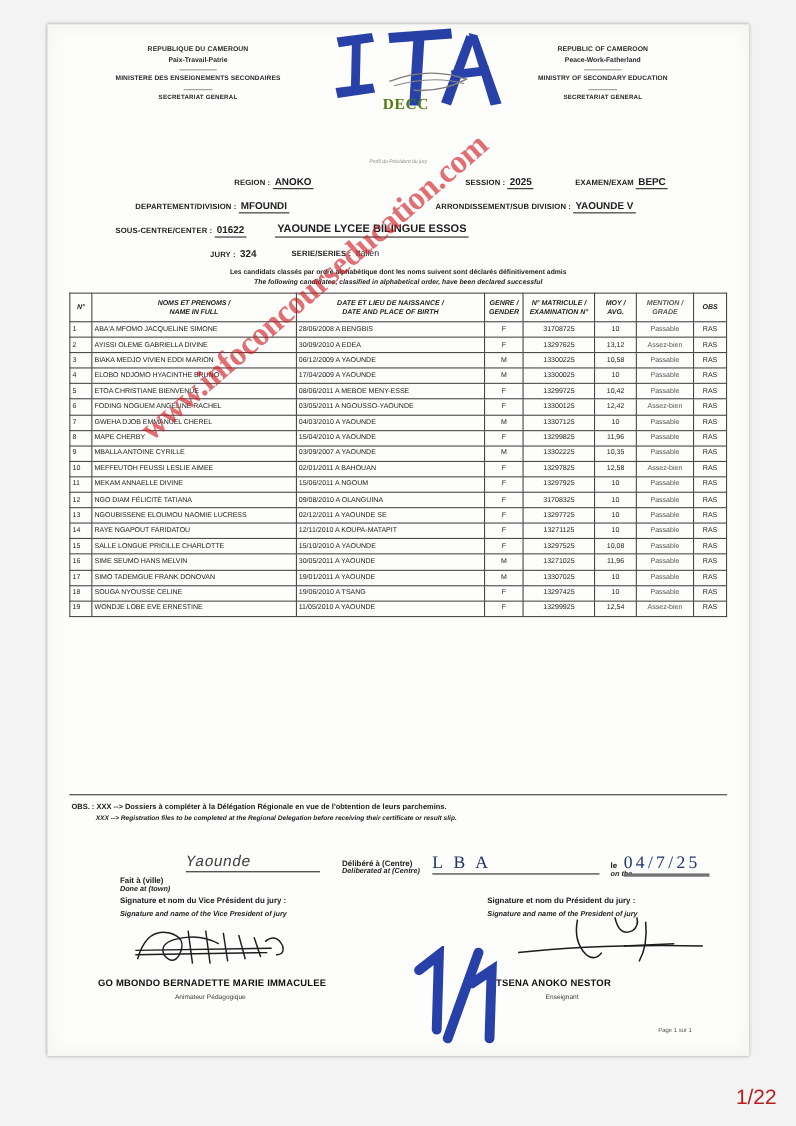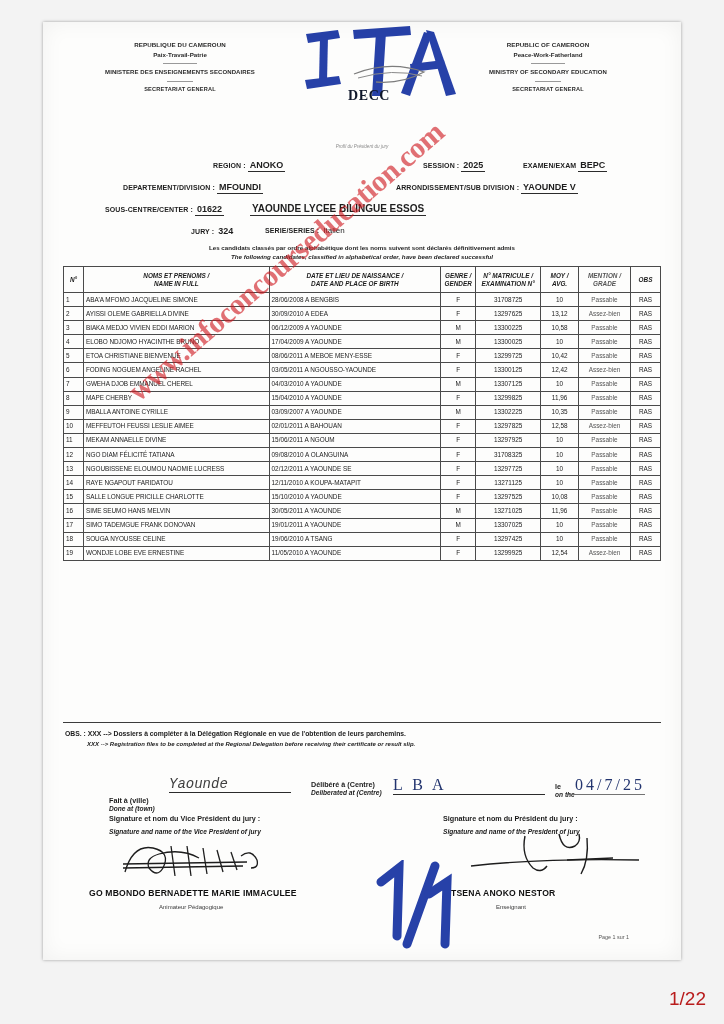--- a/index.html
+++ b/index.html
@@ -35,21 +35,21 @@
   .hdr .l3 { font-size:6px; font-weight:bold; line-height:9px; letter-spacing:.1px;}
   .hdr .l4 { font-size:5.6px; font-weight:bold; line-height:9px; letter-spacing:.2px;}
   .hdr .rule2 { width:26px; height:1px; background:#9a9a9a; margin:4px auto 3px; }
 
   
   .logo { position:absolute; left:255px; top:2px; width:160px; height:92px; }
   .logo svg { display:block; }
   .decc {
     position:absolute; left:305px; top:66px;
     font-family:"Liberation Serif", serif;
-    font-size:14px; font-weight:bold; color:#0f172a; letter-spacing:.6px;
+    font-size:14px; font-weight:bold; color:#4d7c0f; letter-spacing:.6px;
   }
 
   .title {
     position:absolute; top:104px; left:0; width:100%;
     text-align:center;
     font-family:"Liberation Serif", serif;
     font-style:italic; font-weight:bold;
     font-size:15.5px; color:#141414; letter-spacing:.1px;
   }
   .title-sub {
@@ -485,21 +485,21 @@
         <div class="en">Deliberated at (Centre)</div>
       </div>
       <div style="position:absolute; left:350px; top:16px; width:152px; border-bottom:1px solid #2b2b2b;">
         <span class="hw2">L B A</span>
       </div>
 
       <div style="position:absolute; left:512px; top:22px;">
         <div class="fr">le</div>
         <div class="en">on the</div>
       </div>
-      <div style="position:absolute; left:524px; top:16px; width:78px; border-bottom:1px solid #737373;text-align:right;">
+      <div style="position:absolute; left:524px; top:16px; width:78px; border-bottom:3px solid #737373;">
         <span class="hw2">04/7/25</span>
       </div>
 
       <div style="position:absolute; left:66px; top:54px;" class="fr">Signature et nom du Vice Président du jury :</div>
       <div style="position:absolute; left:66px; top:68px;" class="en">Signature and name of the Vice President of jury</div>
 
       <div style="position:absolute; left:400px; top:54px;" class="fr">Signature et nom  du Président du jury :</div>
       <div style="position:absolute; left:400px; top:68px;" class="en">Signature and name of the President of jury</div>
 
       <svg class="scribble" style="left:76px; top:78px;" width="170" height="44">

